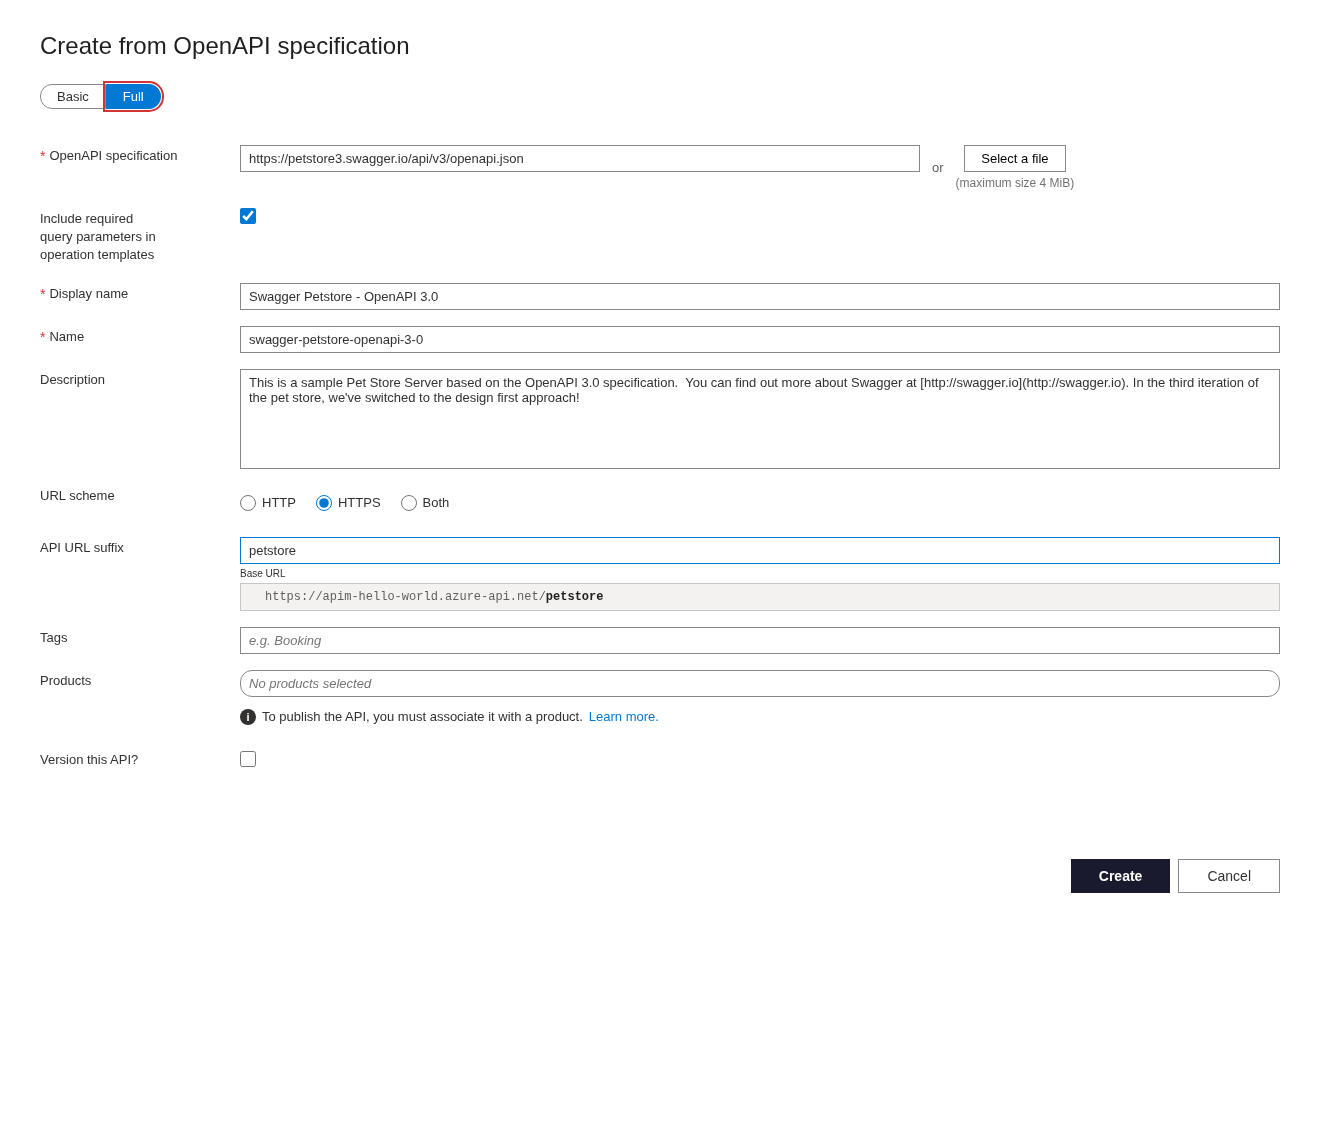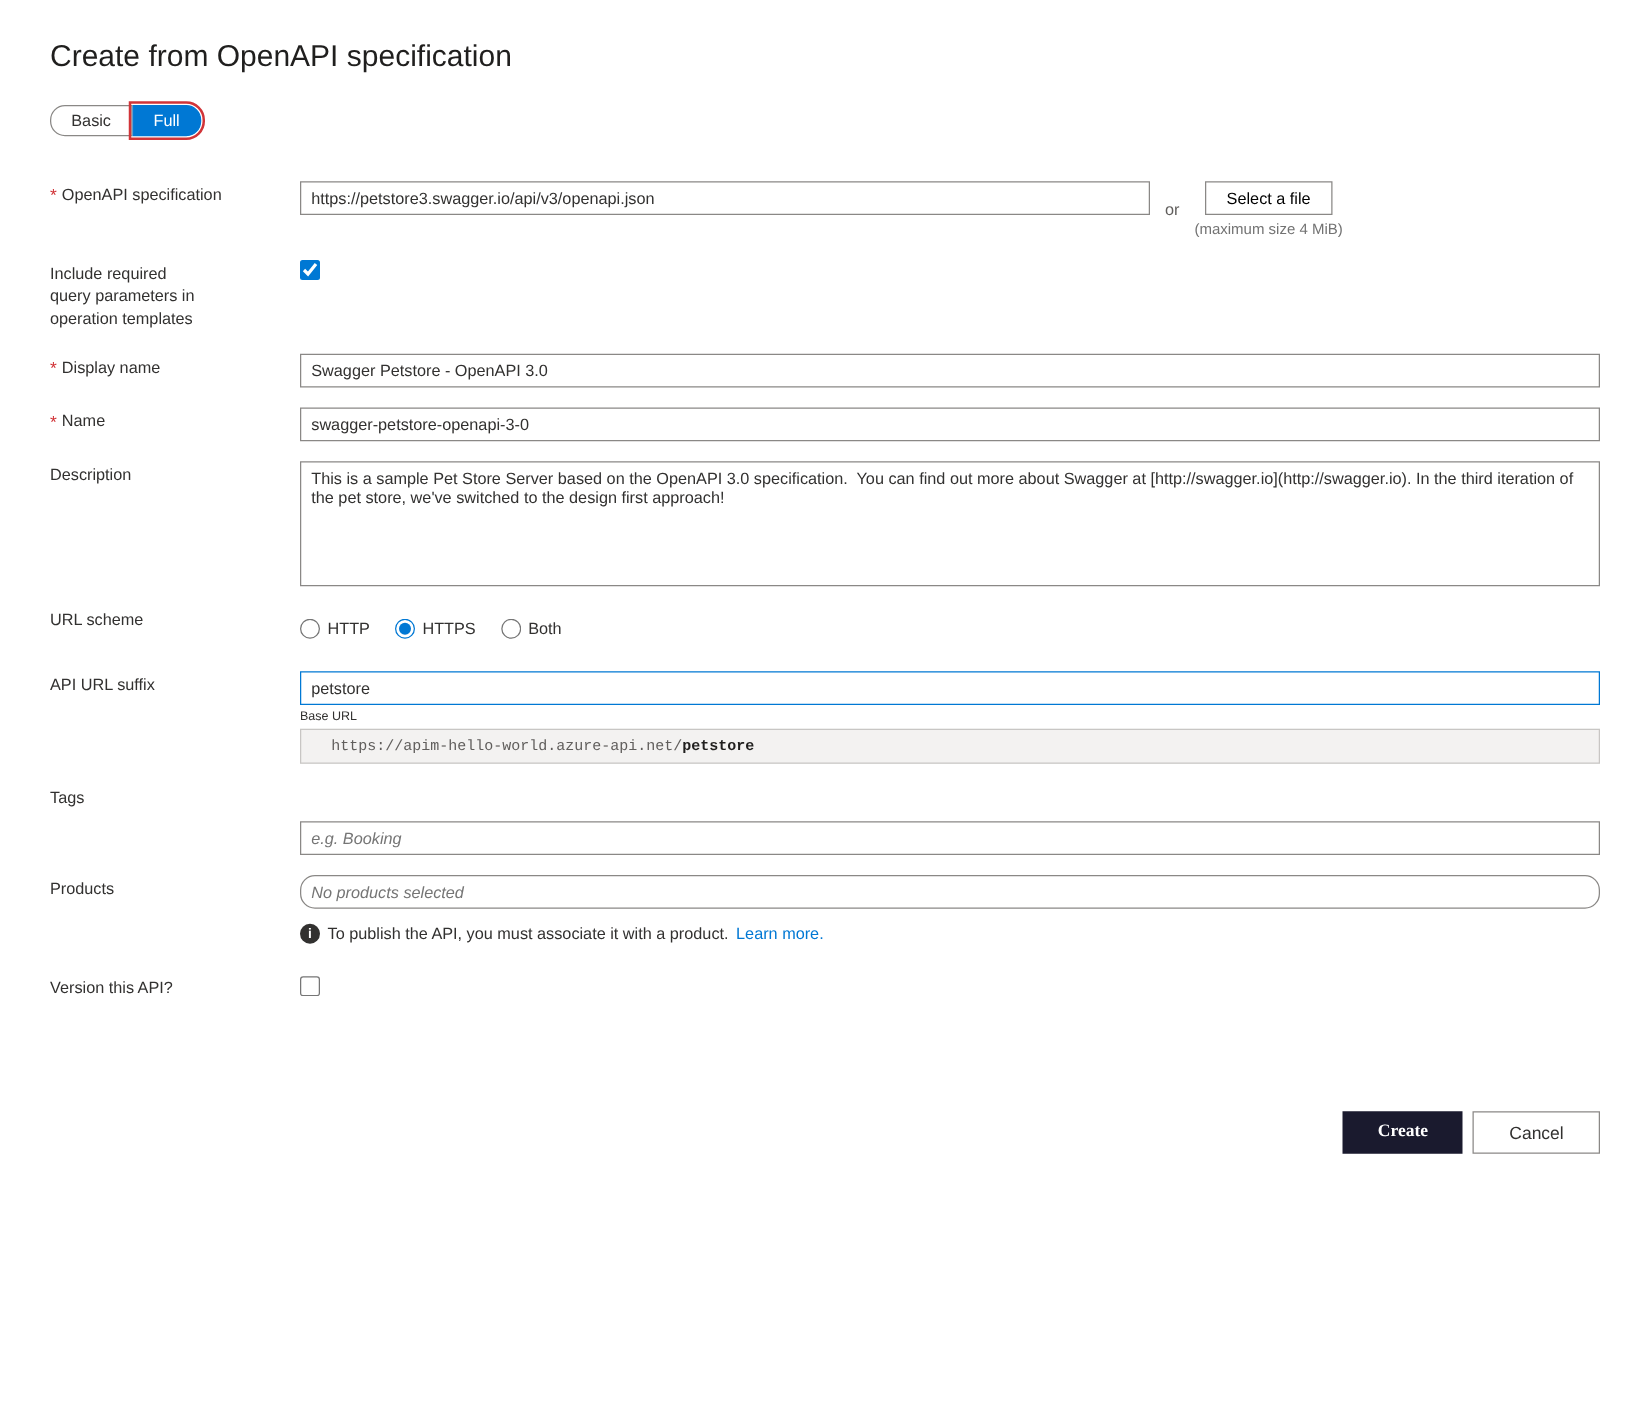--- a/index.html
+++ b/index.html
@@ -215,37 +215,36 @@
       gap: 8px;
       margin-top: 60px;
       padding-top: 20px;
     }
     .btn-create {
       background: #1a1a2e;
       color: #fff;
       border: none;
       padding: 0 28px;
       font-size: 14px;
-      font-family: Liberation Serif, serif;
+      font-family: Liberation Sans, sans-serif;
       cursor: pointer;
       font-weight: 600;
     }
     .btn-cancel {
       background: #fff;
       color: #323130;
       border: 1px solid #8a8886;
       padding: 8px 28px;
       font-size: 14px;
       font-family: inherit;
       cursor: pointer;
     }
     .tags-placeholder {
       font-style: italic;
       color: #a19f9d;
-      margin-top: 30px;
     }
   </style>
 </head>
 <body>
 
 <h1>Create from OpenAPI specification</h1>
 
 <div class="toggle-group">
   <button class="toggle-btn">Basic</button>
   <button class="toggle-btn active outlined">Full</button>

